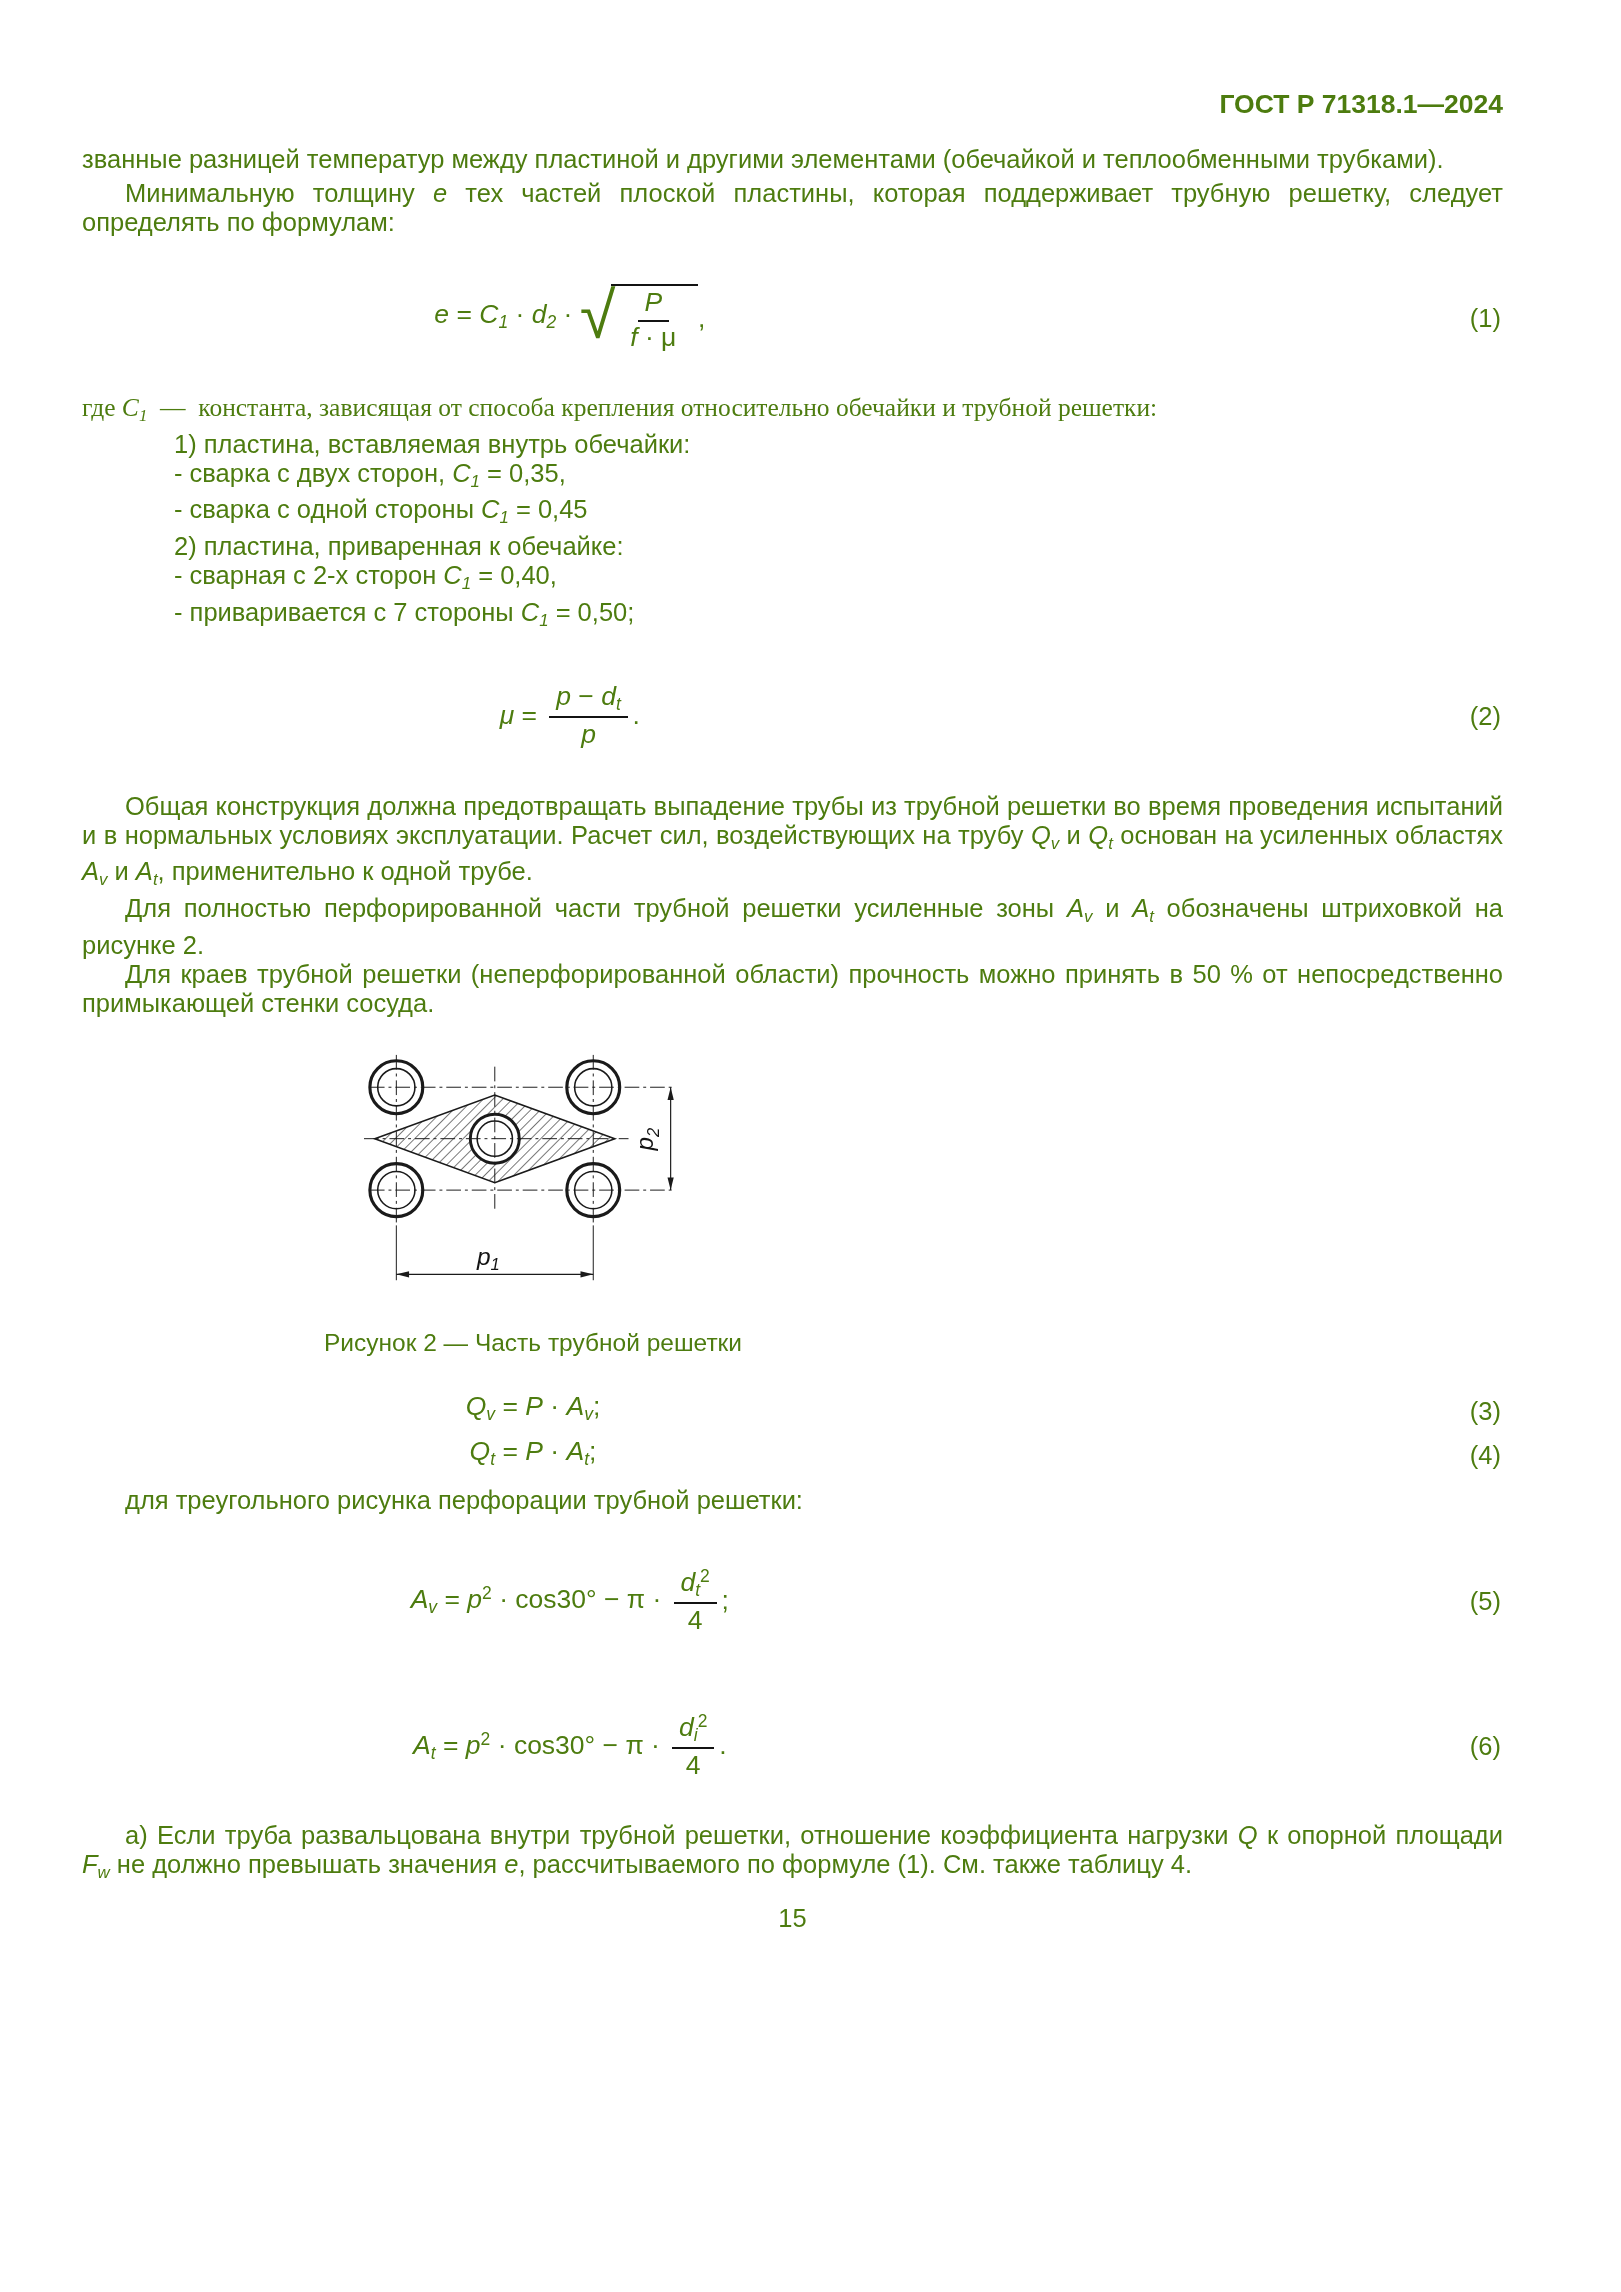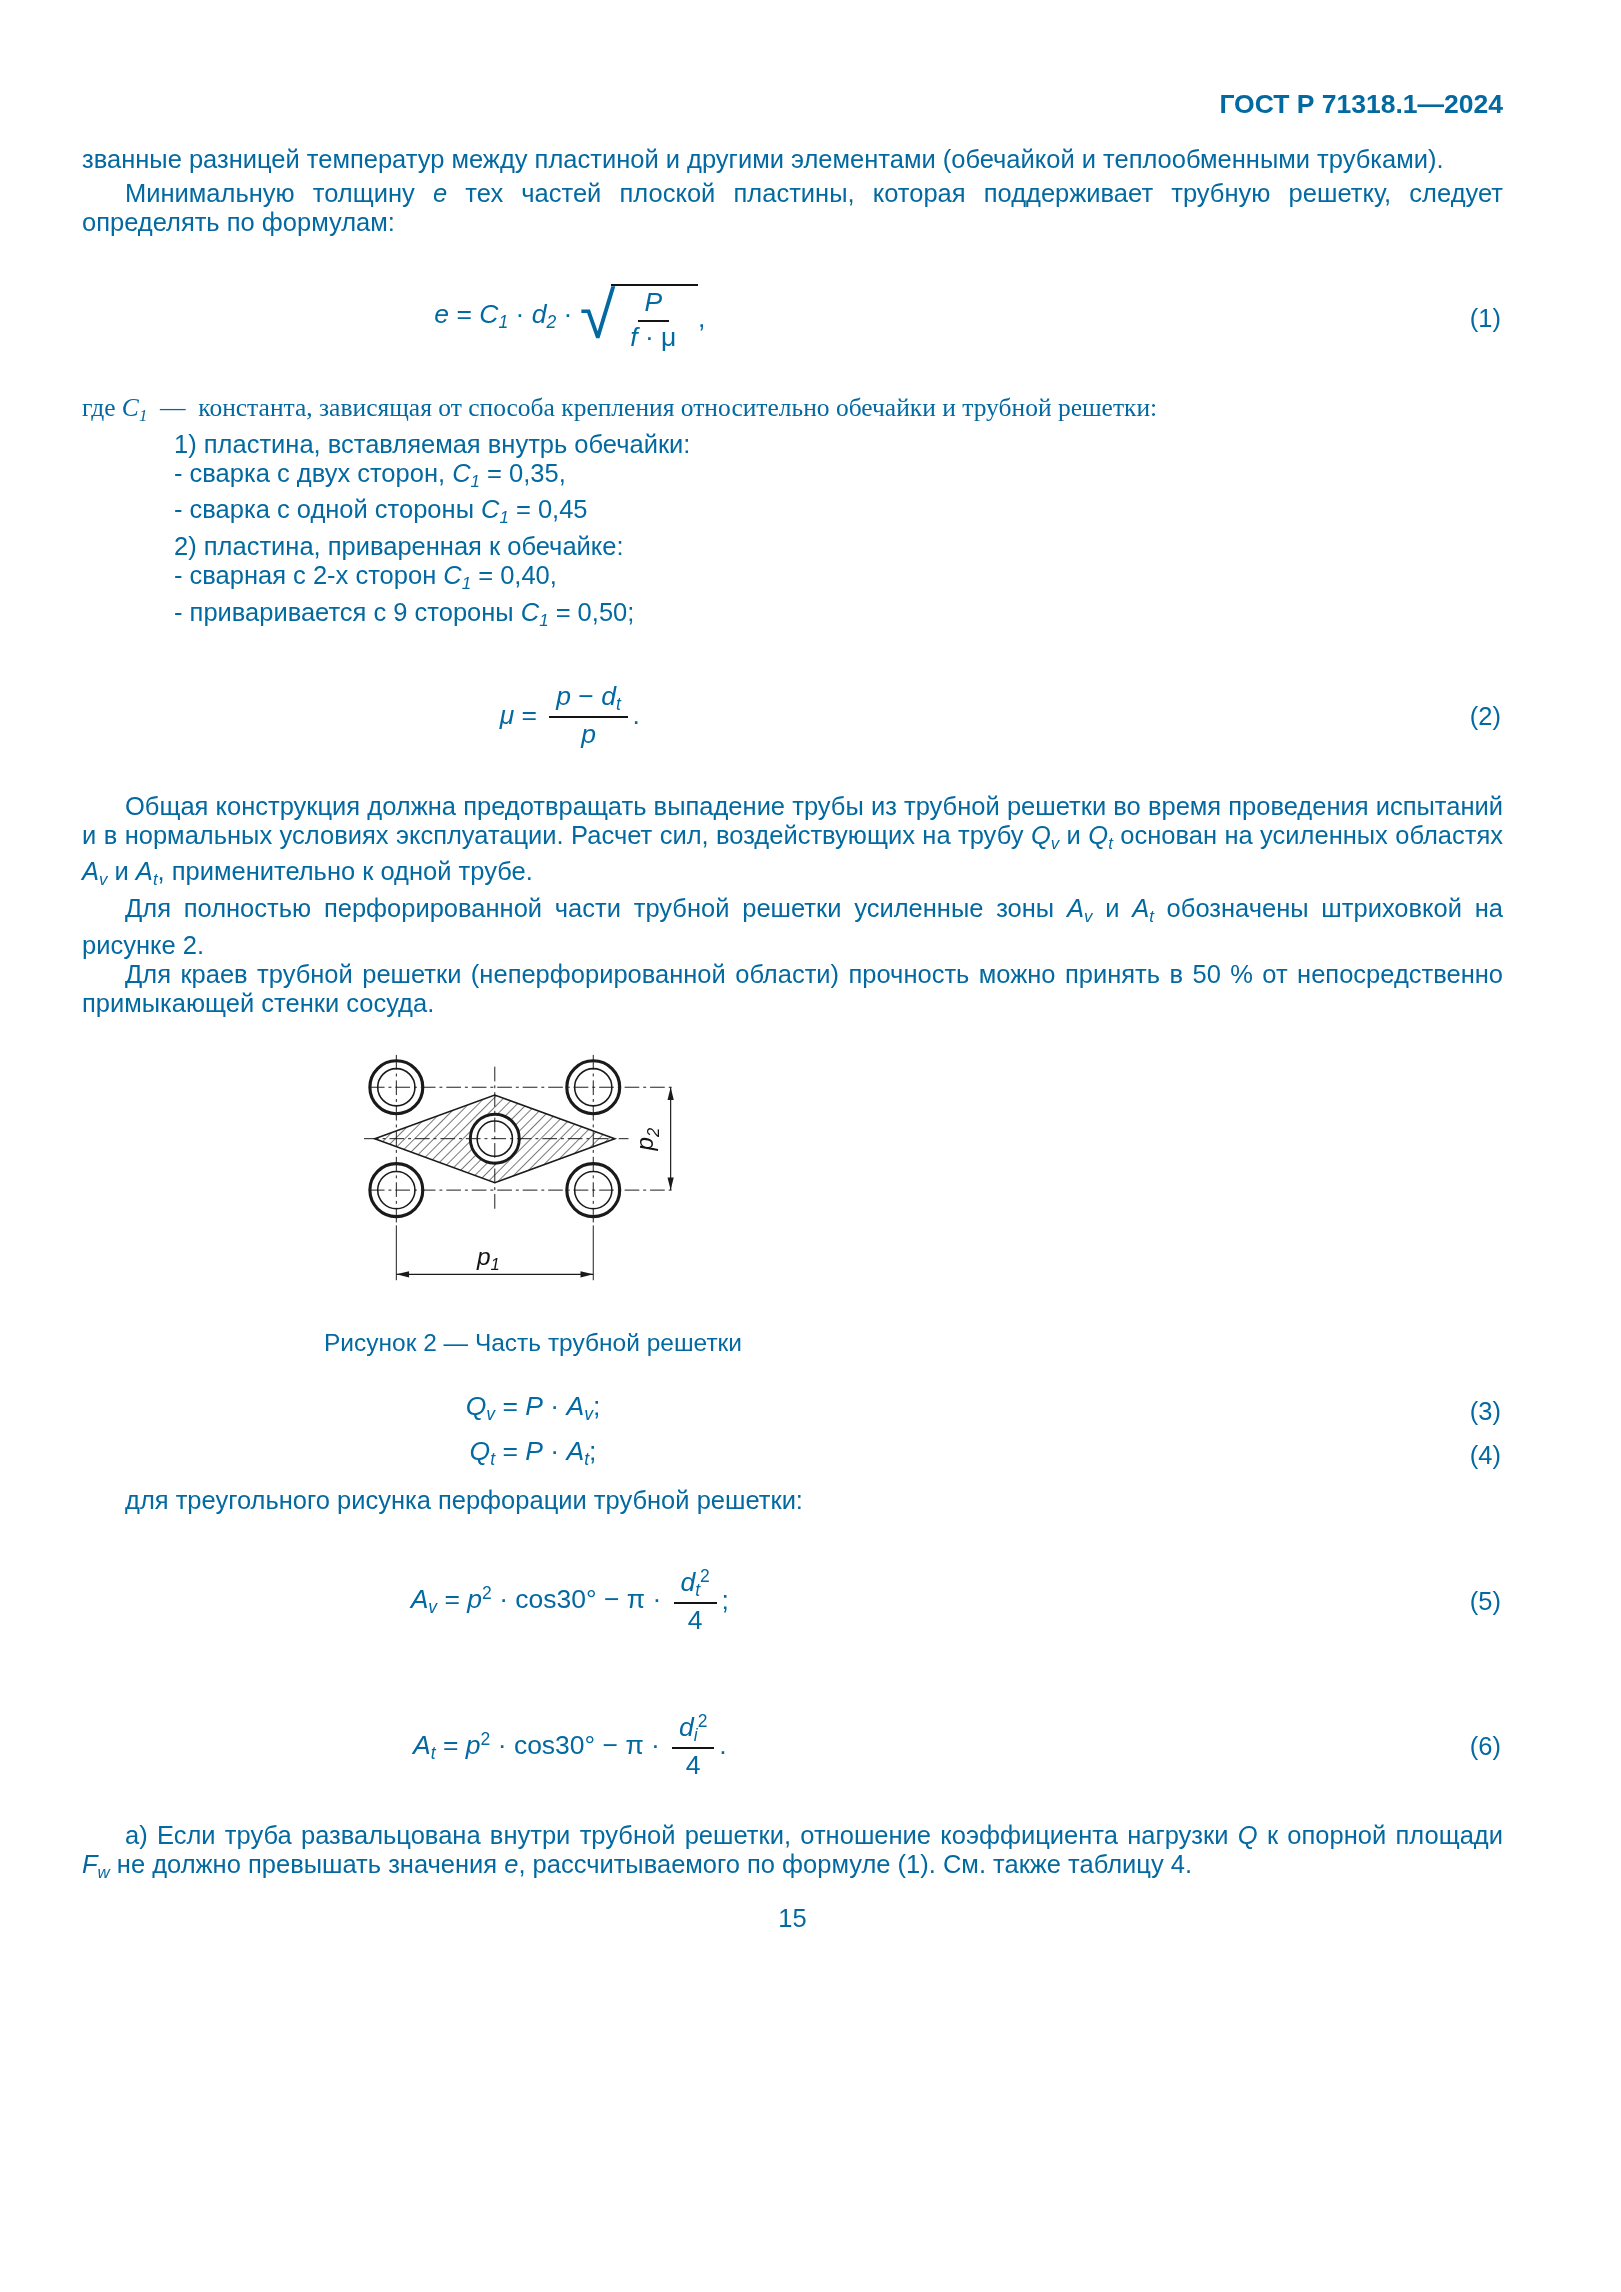--- a/index.html
+++ b/index.html
@@ -1,21 +1,21 @@
 <!DOCTYPE html>
 <html><head>
 <meta charset="utf-8">
 <style>
   html,body { margin:0; padding:0; background:#e8e8e8; }
   .page {
     position:relative;
     width:1621px; height:2293px;
     background:#ffffff;
     font-family:"Liberation Sans", sans-serif;
-    color:#0369a1;
+    color:#4d7c0f;
     overflow:hidden;
   }
   .content { position:absolute; left:82px; top:0; width:1421px; }
 
   .doc-header {
     margin-top:90px;
     text-align:right;
     font-weight:bold;
     font-size:26.5px;
     line-height:29px;
@@ -116,21 +116,21 @@
       <span class="eq-tag">(1)</span>
     </div>
 
     <div class="where-block">
       <div class="where-line intro"><span class="seg">где </span><span class="seg-i">C</span><span class="seg-isub">1</span><span class="seg">  —  константа, зависящая от способа крепления относительно обечайки и трубной решетки:</span></div>
       <div class="where-line sub"><span class="seg">1) пластина, вставляемая внутрь обечайки:</span></div>
       <div class="where-line sub"><span class="seg">- сварка с двух сторон, </span><span class="seg-i">C</span><span class="seg-isub">1</span><span class="seg"> = 0,35,</span></div>
       <div class="where-line sub"><span class="seg">- сварка с одной стороны </span><span class="seg-i">C</span><span class="seg-isub">1</span><span class="seg"> = 0,45</span></div>
       <div class="where-line sub"><span class="seg">2) пластина, приваренная к обечайке:</span></div>
       <div class="where-line sub"><span class="seg">- сварная с 2-х сторон </span><span class="seg-i">C</span><span class="seg-isub">1</span><span class="seg"> = 0,40,</span></div>
-      <div class="where-line sub"><span class="seg">- приваривается с 9 стороны </span><span class="seg-i">C</span><span class="seg-isub">1</span><span class="seg"> = 0,50;</span></div>
+      <div class="where-line sub"><span class="seg">- приваривается с 7 стороны </span><span class="seg-i">C</span><span class="seg-isub">1</span><span class="seg"> = 0,50;</span></div>
     </div>
 
     <div class="equation eq-m2">
       <div class="eq-line">
         <span class="eq-body">
           <span><span class="seg-i">μ</span><span class="seg"> = </span></span><span class="frac"><span class="fnum"><span class="seg-i">p</span><span class="seg"> − </span><span class="seg-i">d</span><span class="seg-isub">t</span></span><span class="fden"><span class="seg-i">p</span></span></span><span><span class="seg">.</span></span>
         </span>
       </div>
       <span class="eq-tag">(2)</span>
     </div>

